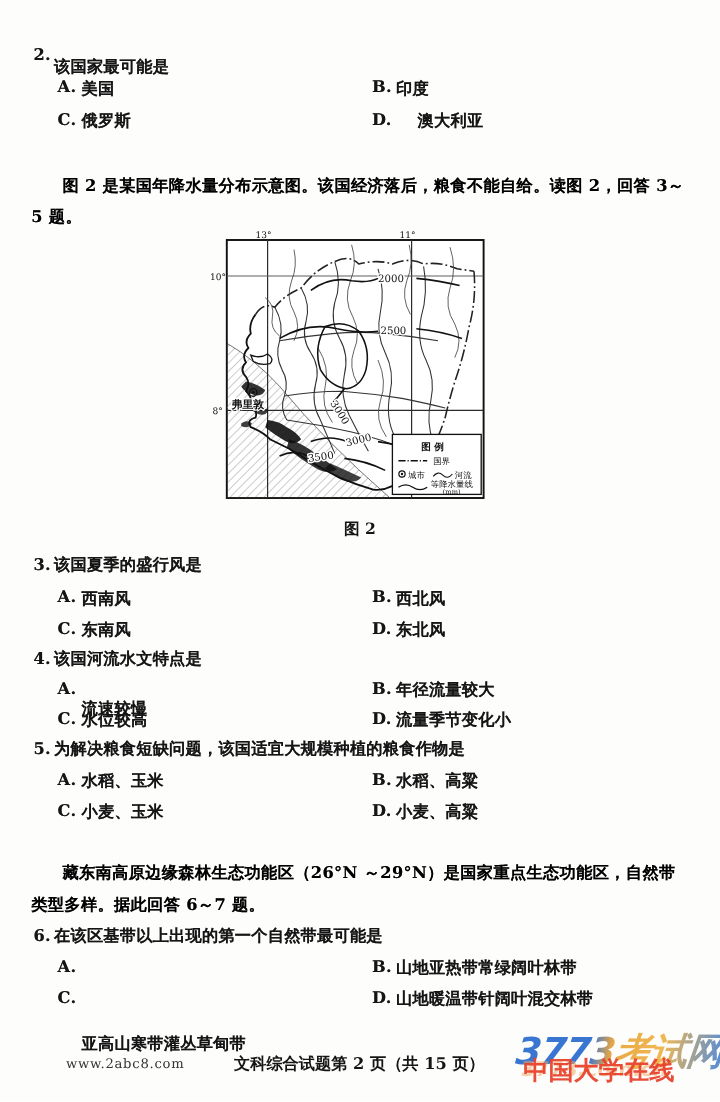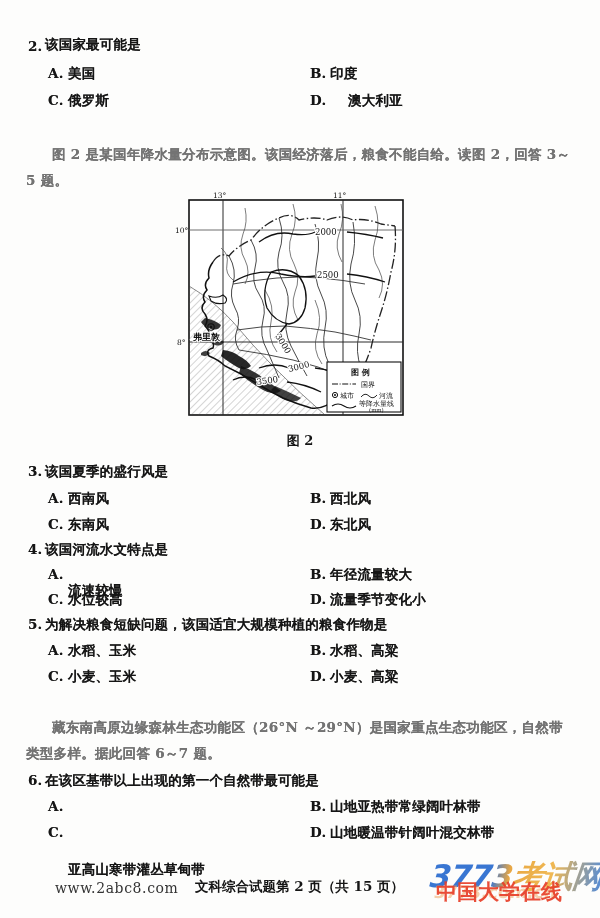--- a/index.html
+++ b/index.html
@@ -49,21 +49,21 @@
     white-space: nowrap;
     color: #151515;
     letter-spacing: 0.2px;
     text-shadow: 0 0 0.4px rgba(0,0,0,0.55);
   }
   .para {
     position: absolute;
     font-size: 13.5px;
     font-weight: 600;
     white-space: nowrap;
-    color: #737373;
+    color: #000000;
     letter-spacing: 0.3px;
     text-shadow: 0 0 0.4px rgba(0,0,0,0.55);
   }
 
   
   #figure-block {
     position: absolute;
     left: 175px;
     top: 190px;
     width: 240px;
@@ -80,21 +80,21 @@
     font-size: 13px;
     font-weight: 600;
     color: #151515;
   }
 
   
   .footer-url {
     position: absolute;
     left: 55px;
     top: 880px;
-    font-size: 14px;
+    font-size: 11px;
     font-family: "DejaVu Serif", "Liberation Serif", serif;
     color: #333;
     letter-spacing: 0.6px;
   }
   .footer-center {
     position: absolute;
     left: 195px;
     top: 878px;
     font-size: 13.5px;
     font-weight: 600;
@@ -153,21 +153,21 @@
     letter-spacing: 0px;
     opacity: 0.93;
   }
 </style>
 </head>
 <body>
 
 <div class="page">
 
   <div class="qnum" style="left:28px; top:38px;">2.</div>
-  <div class="qline" style="left:45px; top:36px;">该国家最可能是</div>
+  <div class="qline" style="left:45px; top:48px;">该国家最可能是</div>
 
   <div class="opt" style="left:48px; top:65px;">A.</div>
   <div class="opt" style="left:68px; top:65px;">美国</div>
   <div class="opt" style="left:310px; top:65px;">B.</div>
   <div class="opt" style="left:330px; top:65px;">印度</div>
 
   <div class="opt" style="left:48px; top:92px;">C.</div>
   <div class="opt" style="left:68px; top:92px;">俄罗斯</div>
   <div class="opt" style="left:310px; top:92px;">D.</div>
   <div class="opt" style="left:330px; top:92px;margin-left:18px;">澳大利亚</div>

